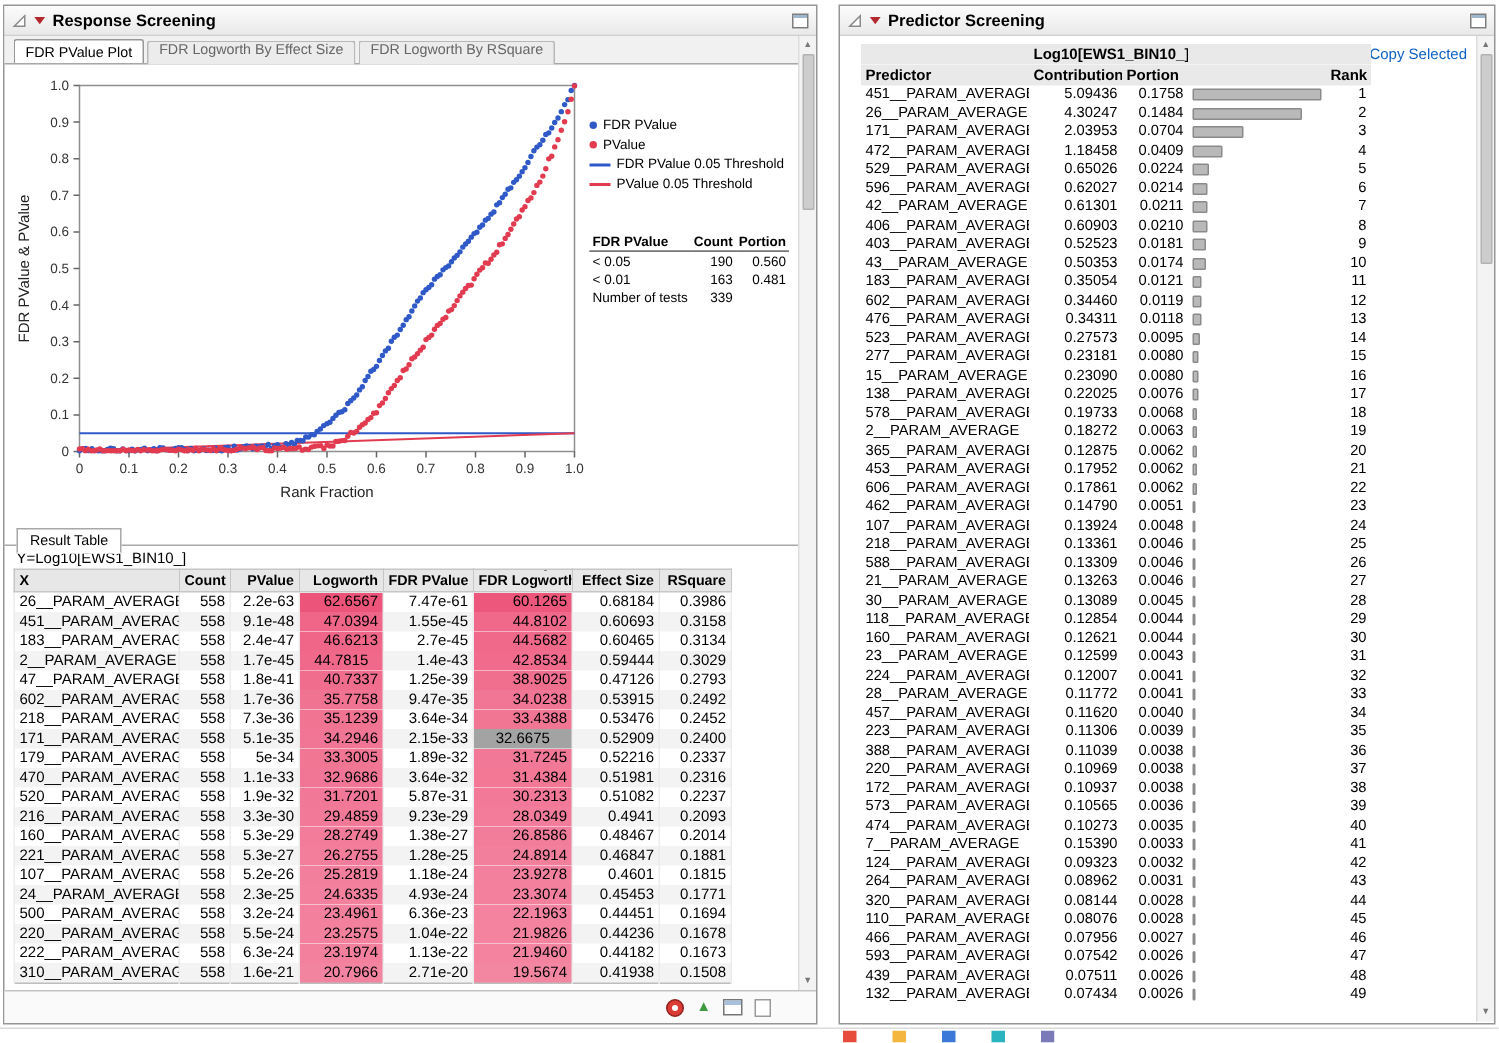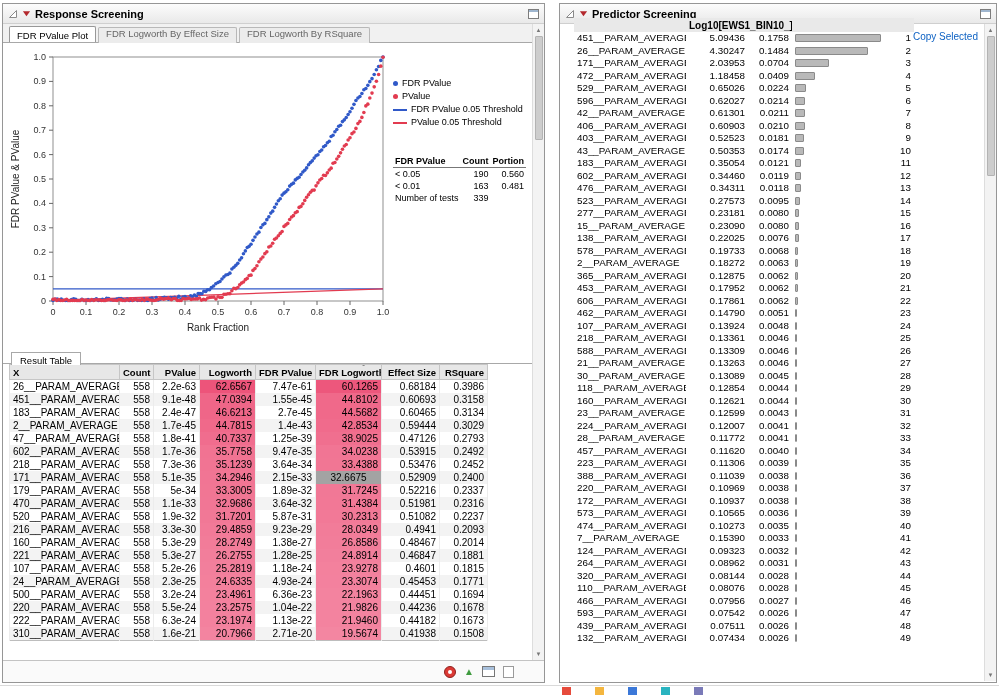--- a/index.html
+++ b/index.html
@@ -39,21 +39,21 @@
   .ic-win{width:13px;height:11px;border:1px solid #767676;background:#fff;position:relative;display:inline-block}
   .ic-win::after{content:"";position:absolute;left:0;right:0;top:0;height:3px;background:#a8c0dc}
   .ic-doc{width:11px;height:12px;border:1px solid #9a9a9a;background:#fff;display:inline-block}
   .vscroll{position:absolute;right:0;width:12px;background:#f3f3f3;border-left:1px solid #ddd;display:flex;flex-direction:column;align-items:center}
   .sb-left{top:20px;bottom:22px}
   .sb-right{top:20px;bottom:1px}
   .sb-arrow{width:12px;height:12px;font-size:6px;color:#777;display:flex;align-items:center;justify-content:center;flex:0 0 auto}
   .sb-thumb{width:8px;background:#cdcdcd;border:1px solid #b3b3b3;border-radius:1px;flex:0 0 auto}
   .sb-fill{flex:1}
   .copy-link{position:absolute;top:27px;right:18px;font-size:10px;color:#0e62c3;cursor:pointer}
-  .ps-wrap{position:absolute;left:14px;top:14px}
+  .ps-wrap{position:absolute;left:14px;top:25px}
   .ptable{border-collapse:collapse;table-layout:fixed;font-size:9.8px;width:340px}
   .ptable th{background:#e9e9e9;font-weight:bold;text-align:left;padding:1px 3px;font-size:10px;height:14px;white-space:nowrap;overflow:hidden}
   .ptable th.grp-h{text-align:center}
   .ptable td{padding:0 3px;height:12.5px;line-height:12px;white-space:nowrap;overflow:hidden}
   .barcell{padding:0 2px}
   .bar{height:8px;background:#b9b9b9;border:1px solid #8a8a8a;border-radius:1px}
   .bottom-line{position:absolute;left:0;top:685px;width:999px;border-top:1px solid #dadada}
   .taskbar{position:absolute;left:562px;top:687px;height:8px;display:flex;gap:24px;overflow:hidden}
   .tb{width:9px;height:8px}
 </style>
@@ -513,20 +513,21 @@
                 <td class="tright"></td>
               </tr>
             </tbody>
         </table>
       </div>
     </div>
 
     <div class="subtab-strip">
       <span class="subtab">Result Table</span>
     </div>
+    <div class="formula">Y=Log10[EWS1_BIN10_]</div>
 
     <table class="rtable">
       <colgroup id="rt-cols">
           <col style="width: 110px;">
           <col style="width: 34px;">
           <col style="width: 46px;">
           <col style="width: 56px;">
           <col style="width: 60px;">
           <col style="width: 66px;">
           <col style="width: 58px;">
@@ -572,21 +573,21 @@
             <td class="tright" style="background: rgb(239, 102, 136);">46.6213</td>
             <td class="tright">2.7e-45</td>
             <td class="tright" style="background: rgb(240, 105, 138);">44.5682</td>
             <td class="tright">0.60465</td>
             <td class="tright">0.3134</td>
           </tr>
           <tr class="alt">
             <td class="tleft">2__PARAM_AVERAGE</td>
             <td class="tright">558</td>
             <td class="tright">1.7e-45</td>
-            <td class="tright" style="background: rgb(240, 105, 138);">44.7815</td>
+            <td class="tright" style="background: rgb(240, 105, 138); text-align: center;">44.7815</td>
             <td class="tright">1.4e-43</td>
             <td class="tright" style="background: rgb(240, 107, 140);">42.8534</td>
             <td class="tright">0.59444</td>
             <td class="tright">0.3029</td>
           </tr>
           <tr>
             <td class="tleft">47__PARAM_AVERAGE</td>
             <td class="tright">558</td>
             <td class="tright">1.8e-41</td>
             <td class="tright" style="background: rgb(240, 109, 142);">40.7337</td>
@@ -786,20 +787,26 @@
             <col style="width: 92px;">
             <col style="width: 30px;">
           </colgroup>
         <thead id="pt-head">
             <tr>
               <th></th>
               <th class="grp-h" colspan="2">Log10[EWS1_BIN10_]</th>
               <th></th>
               <th></th>
             </tr>
+            <tr>
+              <th class="tleft">Predictor</th>
+              <th class="tleft">Contribution</th>
+              <th class="tleft" colspan="2">Portion</th>
+              <th class="tright">Rank</th>
+            </tr>
           </thead>
         <tbody id="pt-body">
             <tr>
               <td class="tleft">451__PARAM_AVERAGE</td>
               <td class="tright">5.09436</td>
               <td class="tright">0.1758</td>
               <td class="barcell">
                 <div class="bar" style="width: 86px; background: rgb(185, 185, 185);"></div>
               </td>
               <td class="tright">1</td>

